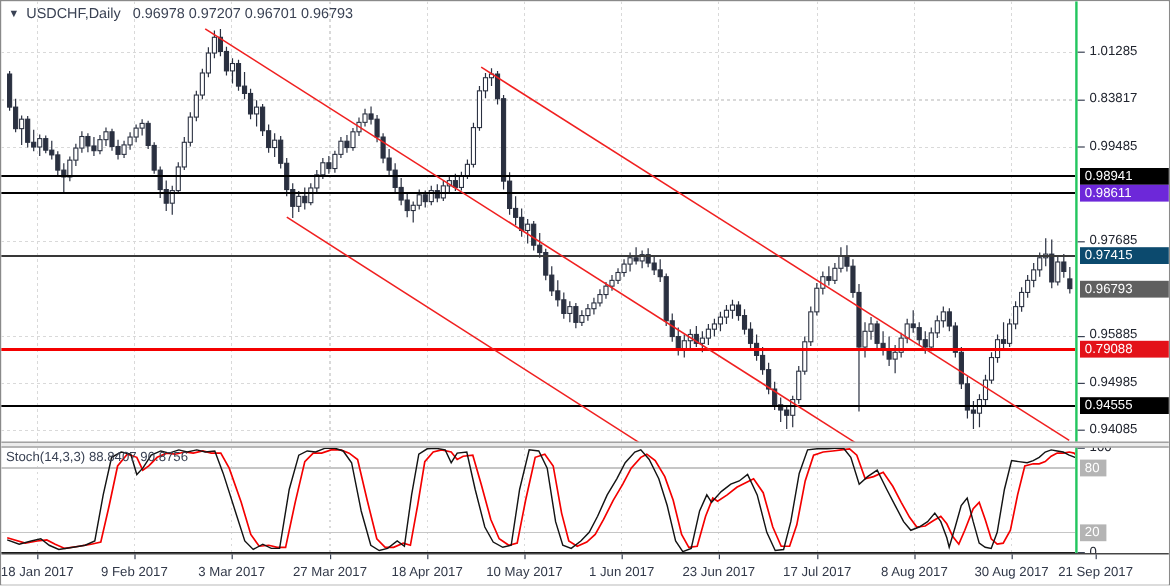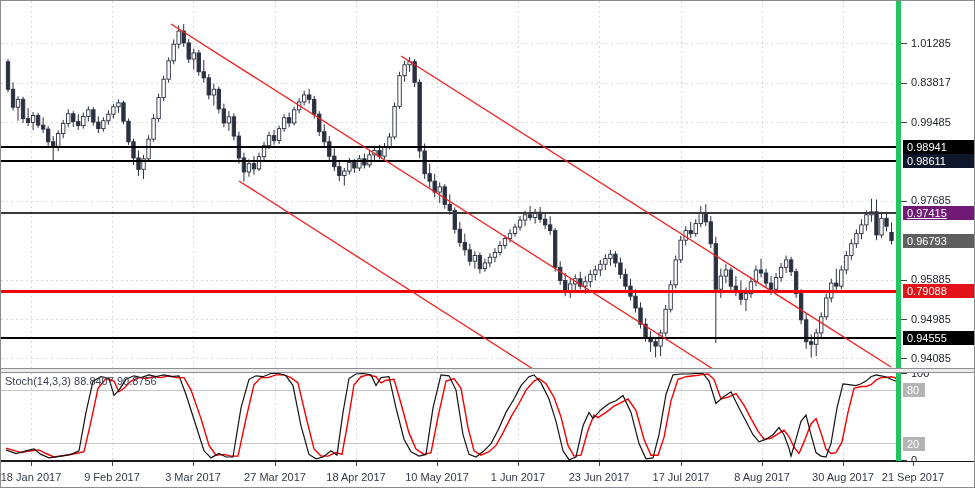--- a/index.html
+++ b/index.html
@@ -20,21 +20,21 @@
     position:absolute;left:0;top:367px;width:975px;height:5px;
     background:#ececec;border-top:1px solid #8f8f8f;border-bottom:1px solid #8f8f8f;
     box-sizing:border-box;cursor:row-resize;z-index:6;
   }
   .stoch{position:absolute;left:0;top:372px;width:895px;height:88px;}
   .stoch-label{
     position:absolute;left:4px;top:2px;font-size:11px;color:#3a4254;z-index:5;white-space:nowrap;
   }
   .paxis{
     position:absolute;left:895px;top:0;width:80px;height:460px;background:#fff;
-    border-left:5px solid #22c55e;box-sizing:border-box;z-index:4;
+    border-left:2px solid #22c55e;box-sizing:border-box;z-index:4;
   }
   .ptick{position:absolute;left:0;width:6px;height:1px;background:#3a4254;}
   .plabel{position:absolute;left:10px;font-size:11px;color:#20242e;white-space:nowrap;}
   .pbadge{
     position:absolute;left:2px;right:0;height:14px;line-height:14px;
     font-size:11px;color:#ffffff;padding-left:4px;white-space:nowrap;
   }
   .taxis{
     position:absolute;left:0;top:460px;width:975px;height:28px;background:#fff;
     border-top:1px solid #1a1a1a;box-sizing:border-box;z-index:4;
@@ -423,20 +423,23 @@
         <rect x="888.8199999999999" y="231.41562500000012" width="3.4" height="8.093750000000085" fill="#2a3040" stroke="#2a3040" stroke-width="0.9"></rect>
         <line x1="0" y1="145.53437499999995" x2="895" y2="145.53437499999995" stroke="#000000" stroke-width="2" shape-rendering="crispEdges"></line>
         <line x1="0" y1="159.9718749999998" x2="895" y2="159.9718749999998" stroke="#000000" stroke-width="2" shape-rendering="crispEdges"></line>
         <line x1="0" y1="212.29687500000017" x2="895" y2="212.29687500000017" stroke="#383838" stroke-width="2" shape-rendering="crispEdges"></line>
         <line x1="0" y1="290.346875" x2="895" y2="290.346875" stroke="#f40000" stroke-width="3" shape-rendering="crispEdges"></line>
         <line x1="0" y1="337.421875" x2="895" y2="337.421875" stroke="#000000" stroke-width="2" shape-rendering="crispEdges"></line>
         <line x1="170" y1="23" x2="712" y2="368" stroke="#f02020" stroke-width="1.3"></line>
         <line x1="400" y1="55" x2="890" y2="366" stroke="#f02020" stroke-width="1.3"></line>
         <line x1="238" y1="180" x2="532" y2="368" stroke="#f02020" stroke-width="1.3"></line>
       </svg>
+    <div class="title">
+      <span class="tri">▼</span><b>USDCHF,Daily</b><span>0.96978 0.97207 0.96701 0.96793</span>
+    </div>
   </div>
 
   <div class="splitter"></div>
 
   <div class="stoch">
     <svg id="stochSvg" width="895" height="88">
         <line x1="30" y1="0" x2="30" y2="88" stroke="#d9d9d9" stroke-width="1" stroke-dasharray="2,3" shape-rendering="crispEdges"></line>
         <line x1="111" y1="0" x2="111" y2="88" stroke="#d9d9d9" stroke-width="1" stroke-dasharray="2,3" shape-rendering="crispEdges"></line>
         <line x1="192" y1="0" x2="192" y2="88" stroke="#d9d9d9" stroke-width="1" stroke-dasharray="2,3" shape-rendering="crispEdges"></line>
         <line x1="274" y1="0" x2="274" y2="88" stroke="#d9d9d9" stroke-width="1" stroke-dasharray="2,3" shape-rendering="crispEdges"></line>
@@ -457,24 +460,24 @@
   </div>
 
   <div class="paxis" id="paxis">
       <div class="ptick" style="top: 42.4844px;"></div>
       <div class="plabel" style="top: 35.9844px;">1.01285</div>
       <div class="ptick" style="top: 81.8594px;"></div>
       <div class="plabel" style="top: 75.3594px;">0.83817</div>
       <div class="ptick" style="top: 121.234px;"></div>
       <div class="plabel" style="top: 114.734px;">0.99485</div>
       <div class="pbadge" style="top: 138.534px; background: rgb(0, 0, 0);">0.98941</div>
-      <div class="pbadge" style="top: 152.972px; background: #0f172a;">0.98611</div>
+      <div class="pbadge" style="top: 152.972px; background: #6d28d9;">0.98611</div>
       <div class="ptick" style="top: 199.984px;"></div>
       <div class="plabel" style="top: 193.484px;">0.97685</div>
-      <div class="pbadge" style="top: 205.297px; background: #701a75; text-decoration: underline;">0.97415</div>
+      <div class="pbadge" style="top: 205.297px; background: #0c4a6e;">0.97415</div>
       <div class="pbadge" style="top: 232.509px; background: rgb(95, 95, 95);">0.96793</div>
       <div class="ptick" style="top: 278.734px;"></div>
       <div class="plabel" style="top: 272.234px;">0.95885</div>
       <div class="pbadge" style="top: 283.347px; background: rgb(227, 18, 25);">0.79088</div>
       <div class="ptick" style="top: 318.109px;"></div>
       <div class="plabel" style="top: 311.609px;">0.94985</div>
       <div class="pbadge" style="top: 330.422px; background: rgb(0, 0, 0);">0.94555</div>
       <div class="ptick" style="top: 357.484px;"></div>
       <div class="plabel" style="top: 350.984px;">0.94085</div>
       <div class="ptick" style="top: 372px;"></div>

